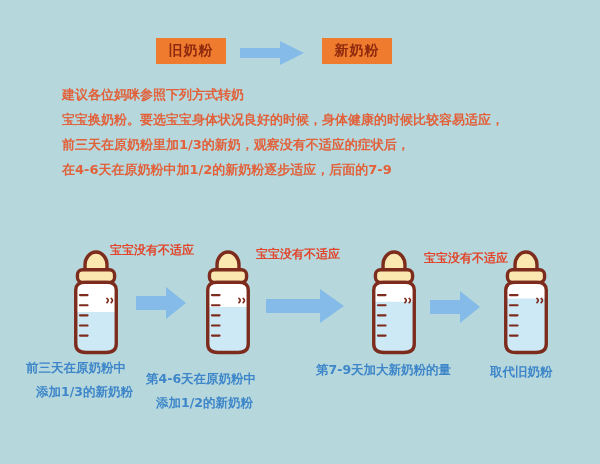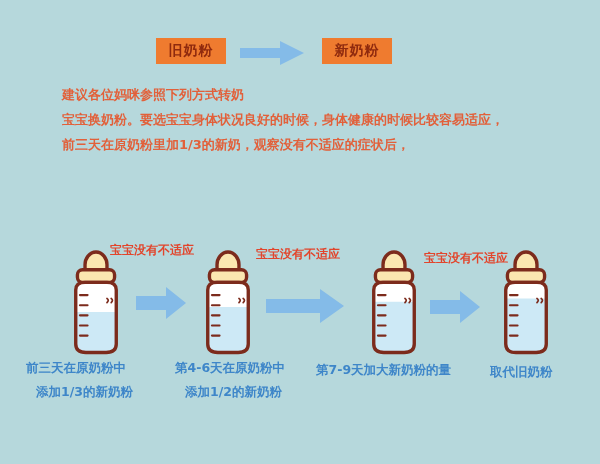--- a/index.html
+++ b/index.html
@@ -41,21 +41,21 @@
   .al1{left:110px;top:242px;}
   .al2{left:256px;top:246px;}
   .al3{left:424px;top:250px;}
   .caption{
     position:absolute;
     color:#3e86c9;font-size:12.5px;font-weight:bold;line-height:24px;
     white-space:nowrap;
   }
   .caption .l2{padding-left:10px;}
   .c1{left:14px;top:356px;margin-left:12px;}
-  .c2{left:146px;top:356px;margin-left:29px;}
+  .c2{left:146px;top:367px;}
   .c3{left:316px;top:358px;}
   .c4{left:480px;top:360px;}
 </style>
 </head>
 <body>
 
 <div class="canvas">
 
   <div class="badge badge-old">
     <span>旧奶粉</span>
@@ -66,20 +66,21 @@
   </svg>
 
   <div class="badge badge-new">
     <span>新奶粉</span>
   </div>
 
   <div class="intro">
     <div>建议各位妈咪参照下列方式转奶</div>
     <div>宝宝换奶粉。要选宝宝身体状况良好的时候，身体健康的时候比较容易适应，</div>
     <div>前三天在原奶粉里加1/3的新奶，观察没有不适应的症状后，</div>
+    <div>在4-6天在原奶粉中加1/2的新奶粉逐步适应，后面的7-9</div>
   </div>
 
   <span class="arrow-label al1">宝宝没有不适应</span>
   <span class="arrow-label al2">宝宝没有不适应</span>
   <span class="arrow-label al3">宝宝没有不适应</span>
 
   <div class="bottle-wrap b1">
     <svg viewBox="0 0 90 130" width="76" height="110">
       <path d="M45 7 C37 7 32 15 32 22 L32 28 L58 28 L58 22 C58 15 53 7 45 7 Z" fill="#fbe7b0" stroke="#7c2b1c" stroke-width="4" stroke-linejoin="round"></path>
       <rect x="23" y="28" width="44" height="15" rx="6" fill="#fbe7b0" stroke="#7c2b1c" stroke-width="4"></rect>

